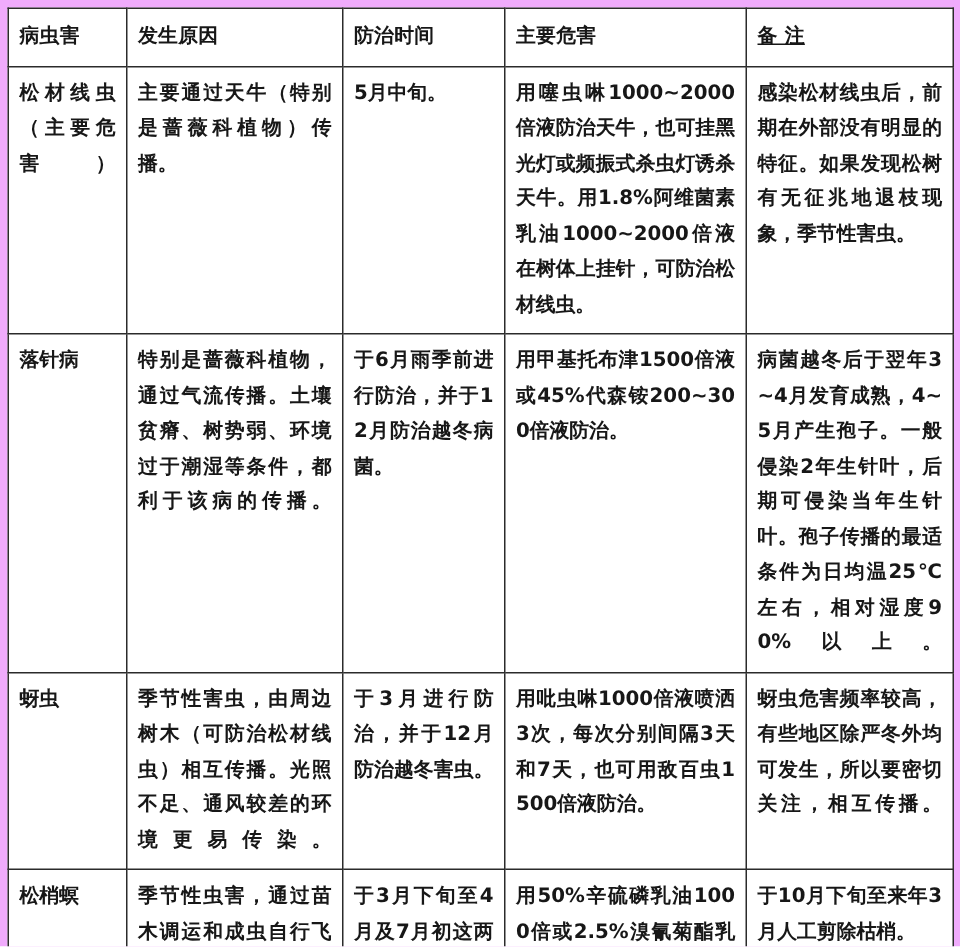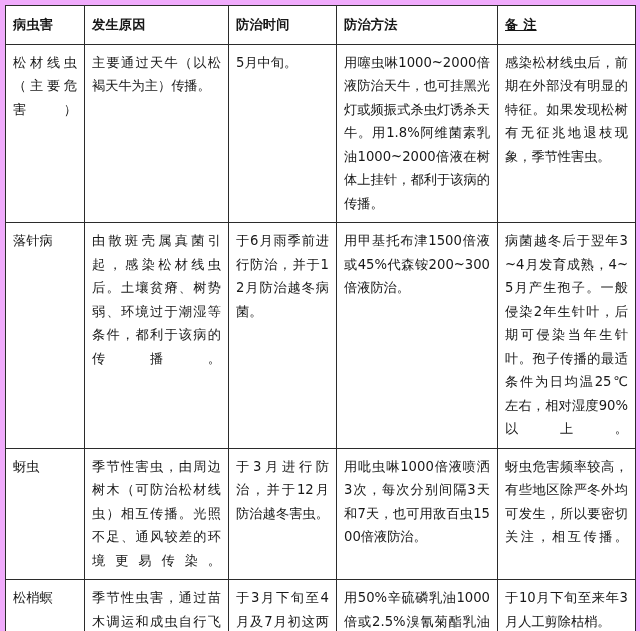--- a/index.html
+++ b/index.html
@@ -37,21 +37,21 @@
   table.pest-table col.c4 { width: 161px; }
   table.pest-table col.c5 { width: 138px; }
 
   table.pest-table th,
   table.pest-table td {
     border: 1px solid #2b2b2b;
     vertical-align: top;
     padding: 6px 7px 7px 7px;
     font-size: 13.2px;
     line-height: 1.78;
-    font-weight: 400;
+    font-weight: 700;
     color: #171717;
     text-align: justify;
     text-justify: inter-ideograph;
     word-break: break-all;
     -webkit-hyphens: none;
     hyphens: none;
   }
   table.pest-table thead th {
     height: 20px;
     padding-top: 7px;
@@ -95,50 +95,50 @@
         <col class="c2">
         <col class="c3">
         <col class="c4">
         <col class="c5">
     </colgroup>
     <thead>
       <tr>
         <th>病虫害</th>
         <th>发生原因</th>
         <th>防治时间</th>
-        <th>防治方法</th>
+        <th>主要危害</th>
         <th class="hdr-note">备 注</th>
       </tr>
     </thead>
     <tbody>
 
       <tr class="row-1">
         <td class="col-name justify-all">
             <span class="cell-text">松材线虫（主要危害）</span>
           </td>
         <td>
-            <span class="cell-text">主要通过天牛（以松褐天牛为主）传播。</span>
+            <span class="cell-text">主要通过天牛（特别是蔷薇科植物）传播。</span>
           </td>
         <td>
             <span class="cell-text">5月中旬。</span>
           </td>
         <td>
-            <span class="cell-text">用噻虫啉1000~2000倍液防治天牛，也可挂黑光灯或频振式杀虫灯诱杀天牛。用1.8%阿维菌素乳油1000~2000倍液在树体上挂针，都利于该病的传播。</span>
+            <span class="cell-text">用噻虫啉1000~2000倍液防治天牛，也可挂黑光灯或频振式杀虫灯诱杀天牛。用1.8%阿维菌素乳油1000~2000倍液在树体上挂针，可防治松材线虫。</span>
           </td>
         <td>
             <span class="cell-text">感染松材线虫后，前期在外部没有明显的特征。如果发现松树有无征兆地退枝现象，季节性害虫。</span>
           </td>
       </tr>
 
       <tr class="row-2">
         <td class="col-name">
             <span class="cell-text">落针病</span>
           </td>
         <td class="justify-all">
-            <span class="cell-text">由散斑壳属真菌引起，感染松材线虫后。土壤贫瘠、树势弱、环境过于潮湿等条件，都利于该病的传播。</span>
+            <span class="cell-text">特别是蔷薇科植物，通过气流传播。土壤贫瘠、树势弱、环境过于潮湿等条件，都利于该病的传播。</span>
           </td>
         <td>
             <span class="cell-text">于6月雨季前进行防治，并于12月防治越冬病菌。</span>
           </td>
         <td>
             <span class="cell-text">用甲基托布津1500倍液或45%代森铵200~300倍液防治。</span>
           </td>
         <td class="justify-all">
             <span class="cell-text">病菌越冬后于翌年3~4月发育成熟，4~5月产生孢子。一般侵染2年生针叶，后期可侵染当年生针叶。孢子传播的最适条件为日均温25℃左右，相对湿度90%以上。</span>
           </td>

